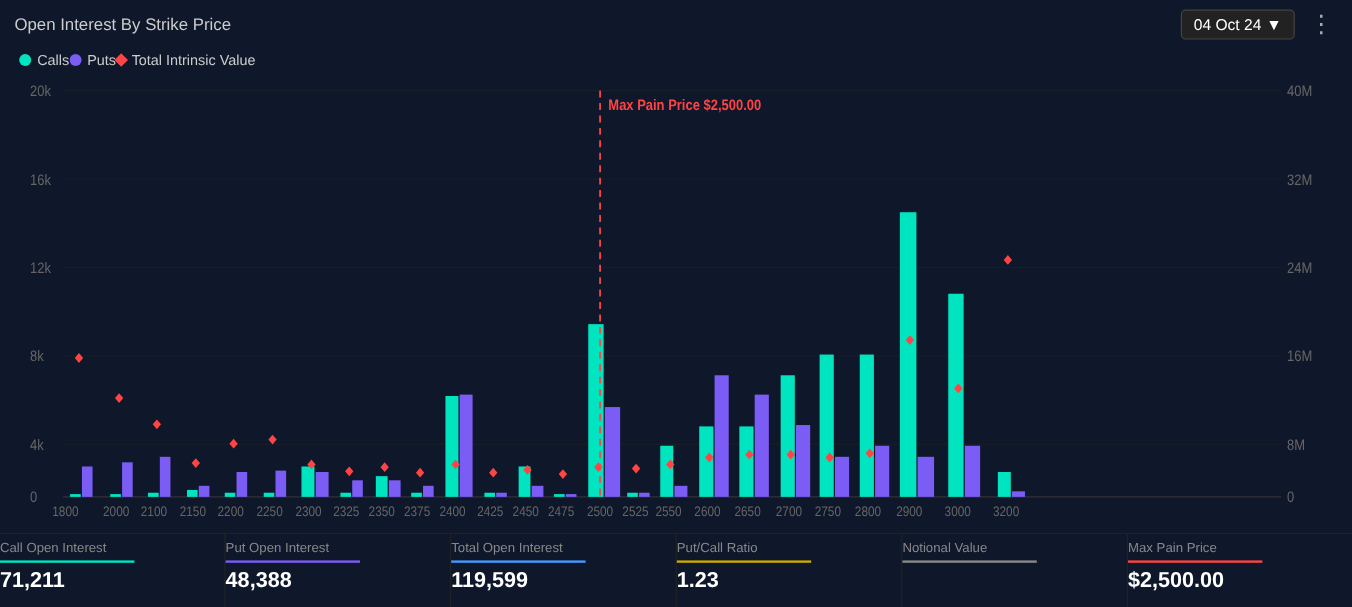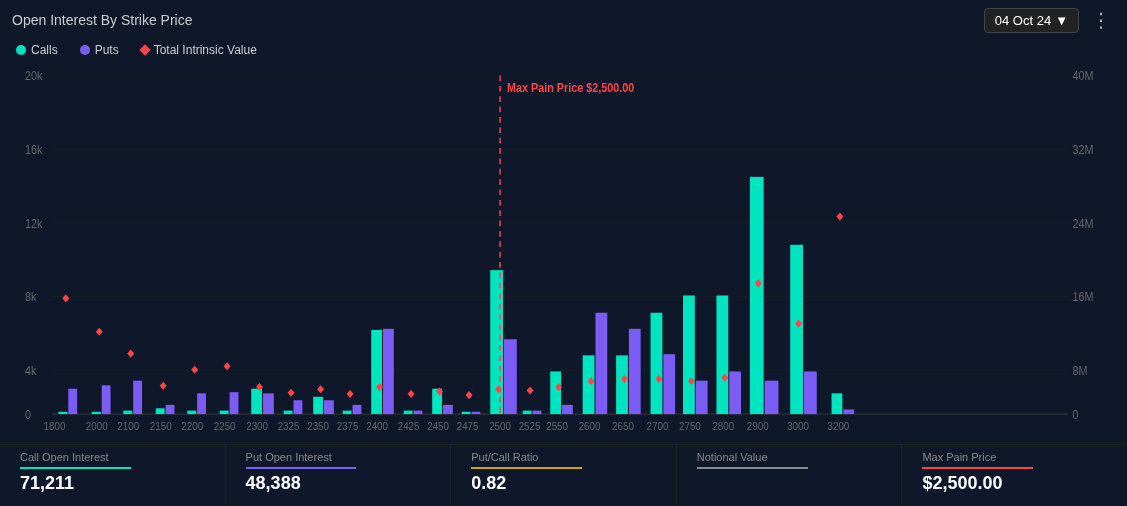--- a/index.html
+++ b/index.html
@@ -53,21 +53,21 @@
       background: none;
       border: none;
       color: #aaa;
       font-size: 20px;
       cursor: pointer;
       padding: 0 4px;
     }
     .legend {
       display: flex;
       align-items: center;
-      gap: 22px;
+      gap: 0;
       padding: 0 0 4px 16px;
       height: 24px;
     }
     .legend-item {
       display: flex;
       align-items: center;
       gap: 5px;
       font-size: 12px;
       color: #ccc;
     }
@@ -91,21 +91,21 @@
       width: 100%;
       height: 100%;
     }
     .stats-bar {
       display: flex;
       border-top: 1px solid #222;
       height: 62px;
     }
     .stat-item {
       flex: 1;
-      padding: 6px 20px;
+      padding: 6px 0;
       border-right: 1px solid #222;
     }
     .stat-item:last-child {
       border-right: none;
     }
     .stat-label {
       font-size: 11px;
       color: #888;
       margin-bottom: 4px;
     }
@@ -311,23 +311,28 @@
       <div class="stat-label">Call Open Interest</div>
       <div class="stat-underline" style="background:#00e5c0"></div>
       <div class="stat-value">71,211</div>
     </div>
       <div class="stat-item">
       <div class="stat-label">Put Open Interest</div>
       <div class="stat-underline" style="background:#7b5cf5"></div>
       <div class="stat-value">48,388</div>
     </div>
       <div class="stat-item">
+      <div class="stat-label">Total Open Interest</div>
+      <div class="stat-underline" style="background:#4499ff"></div>
+      <div class="stat-value">119,599</div>
+    </div>
+      <div class="stat-item">
       <div class="stat-label">Put/Call Ratio</div>
       <div class="stat-underline" style="background:#ccaa00"></div>
-      <div class="stat-value">0.82</div>
+      <div class="stat-value">1.23</div>
     </div>
       <div class="stat-item">
       <div class="stat-label">Notional Value</div>
       <div class="stat-underline" style="background:#888"></div>
     </div>
       <div class="stat-item">
       <div class="stat-label">Max Pain Price</div>
       <div class="stat-underline" style="background:#ff4444"></div>
       <div class="stat-value">$2,500.00</div>
     </div>

